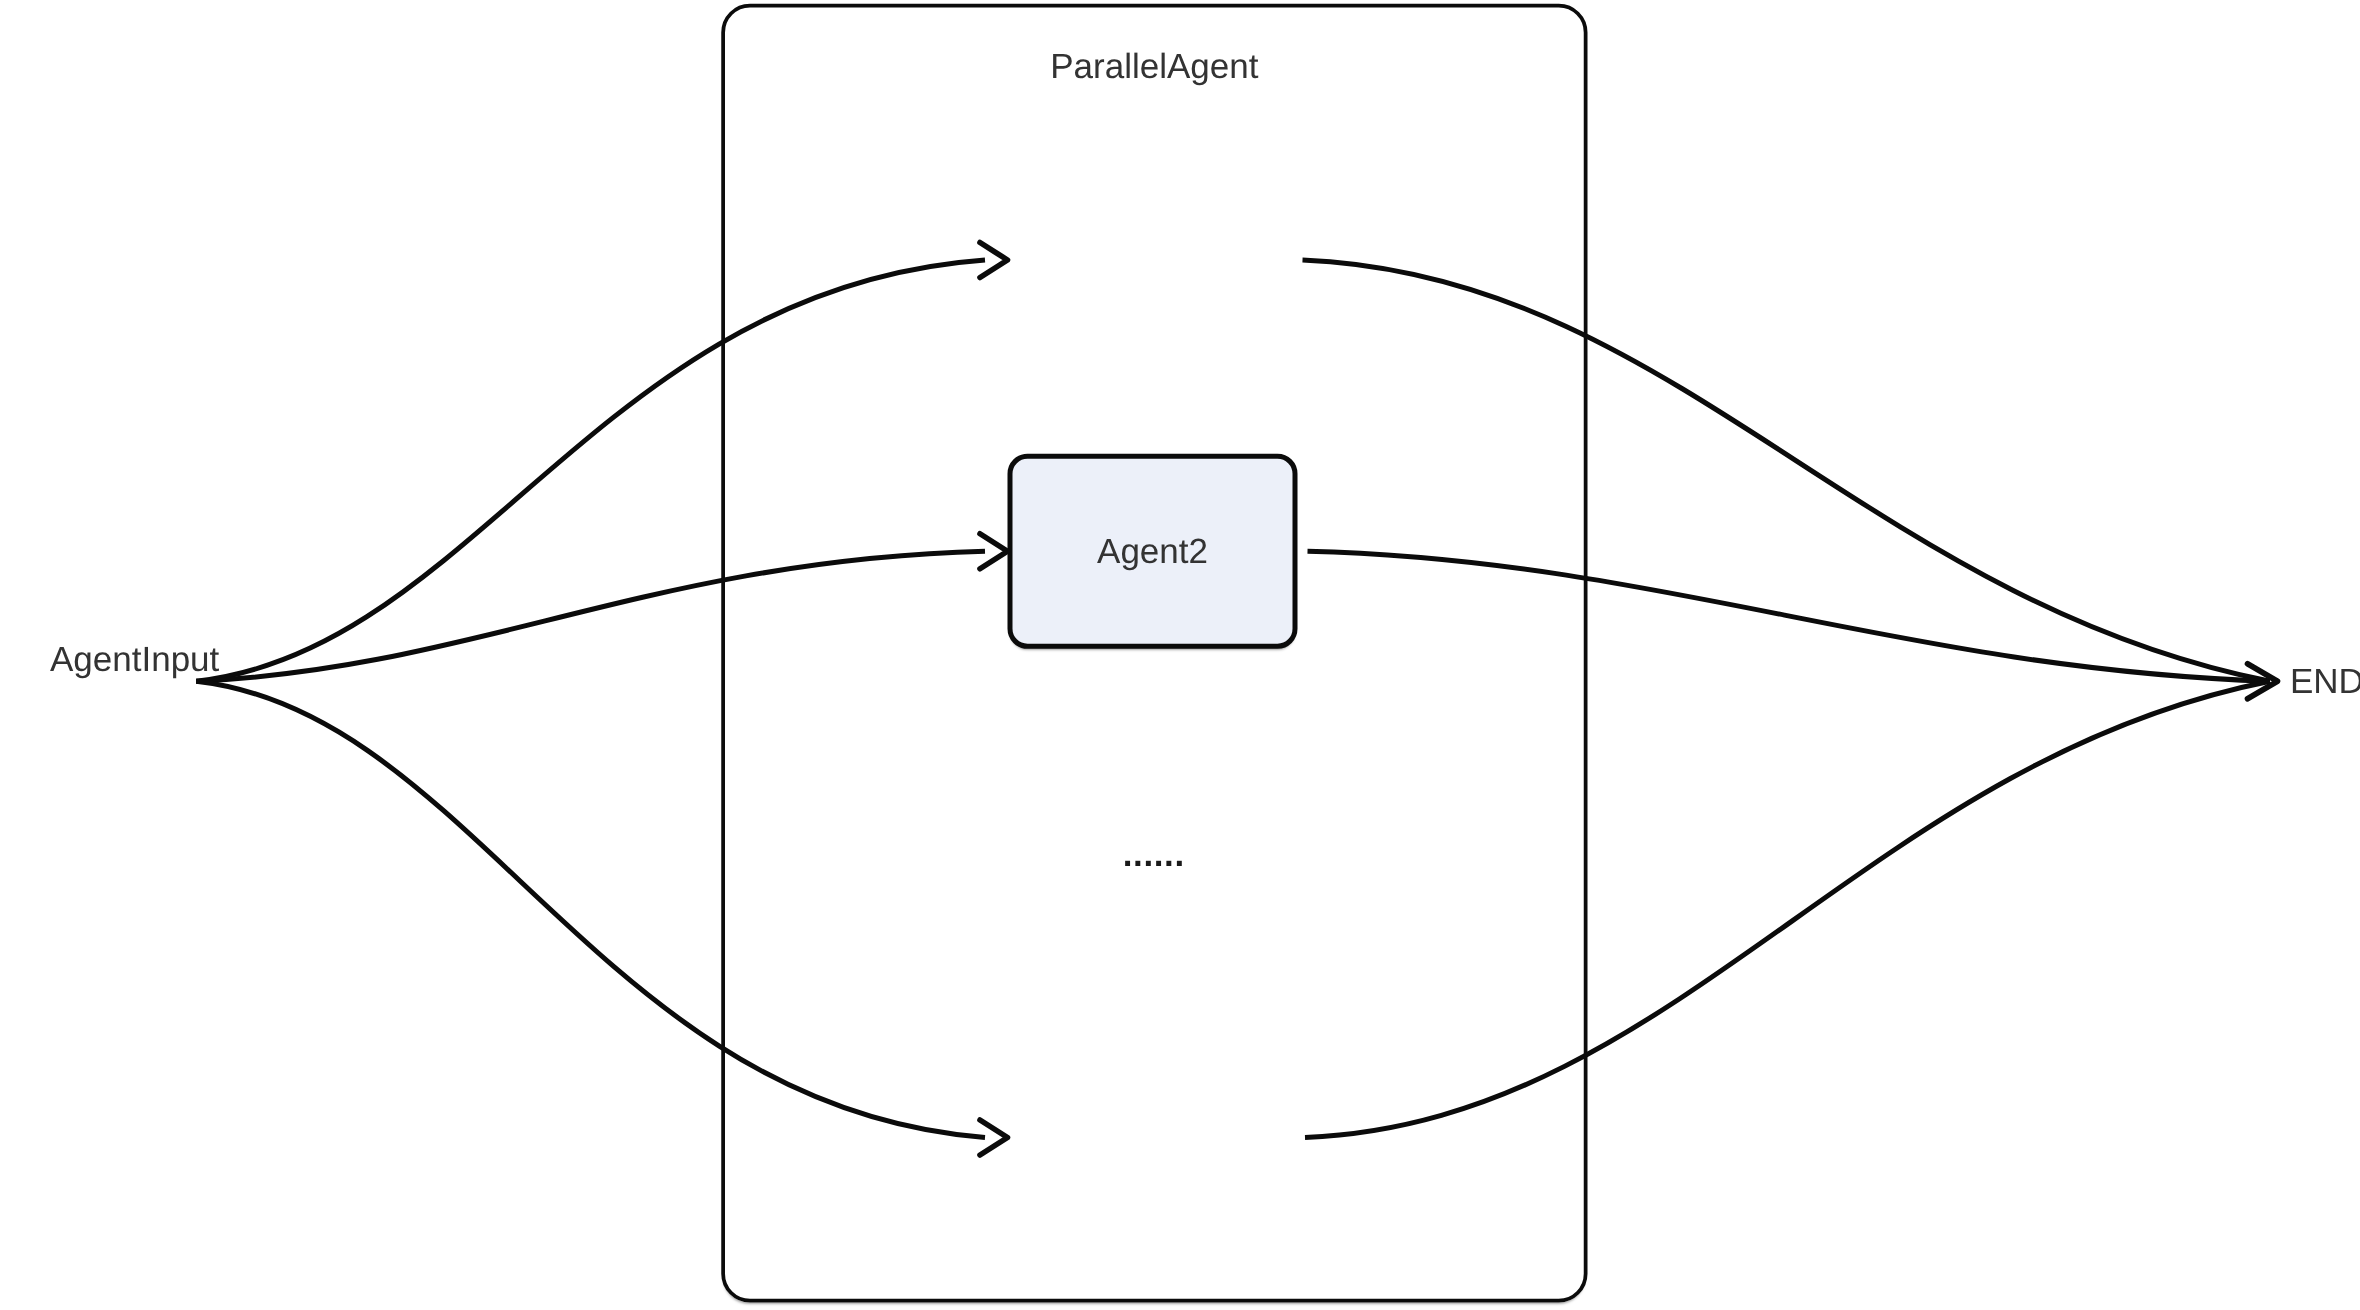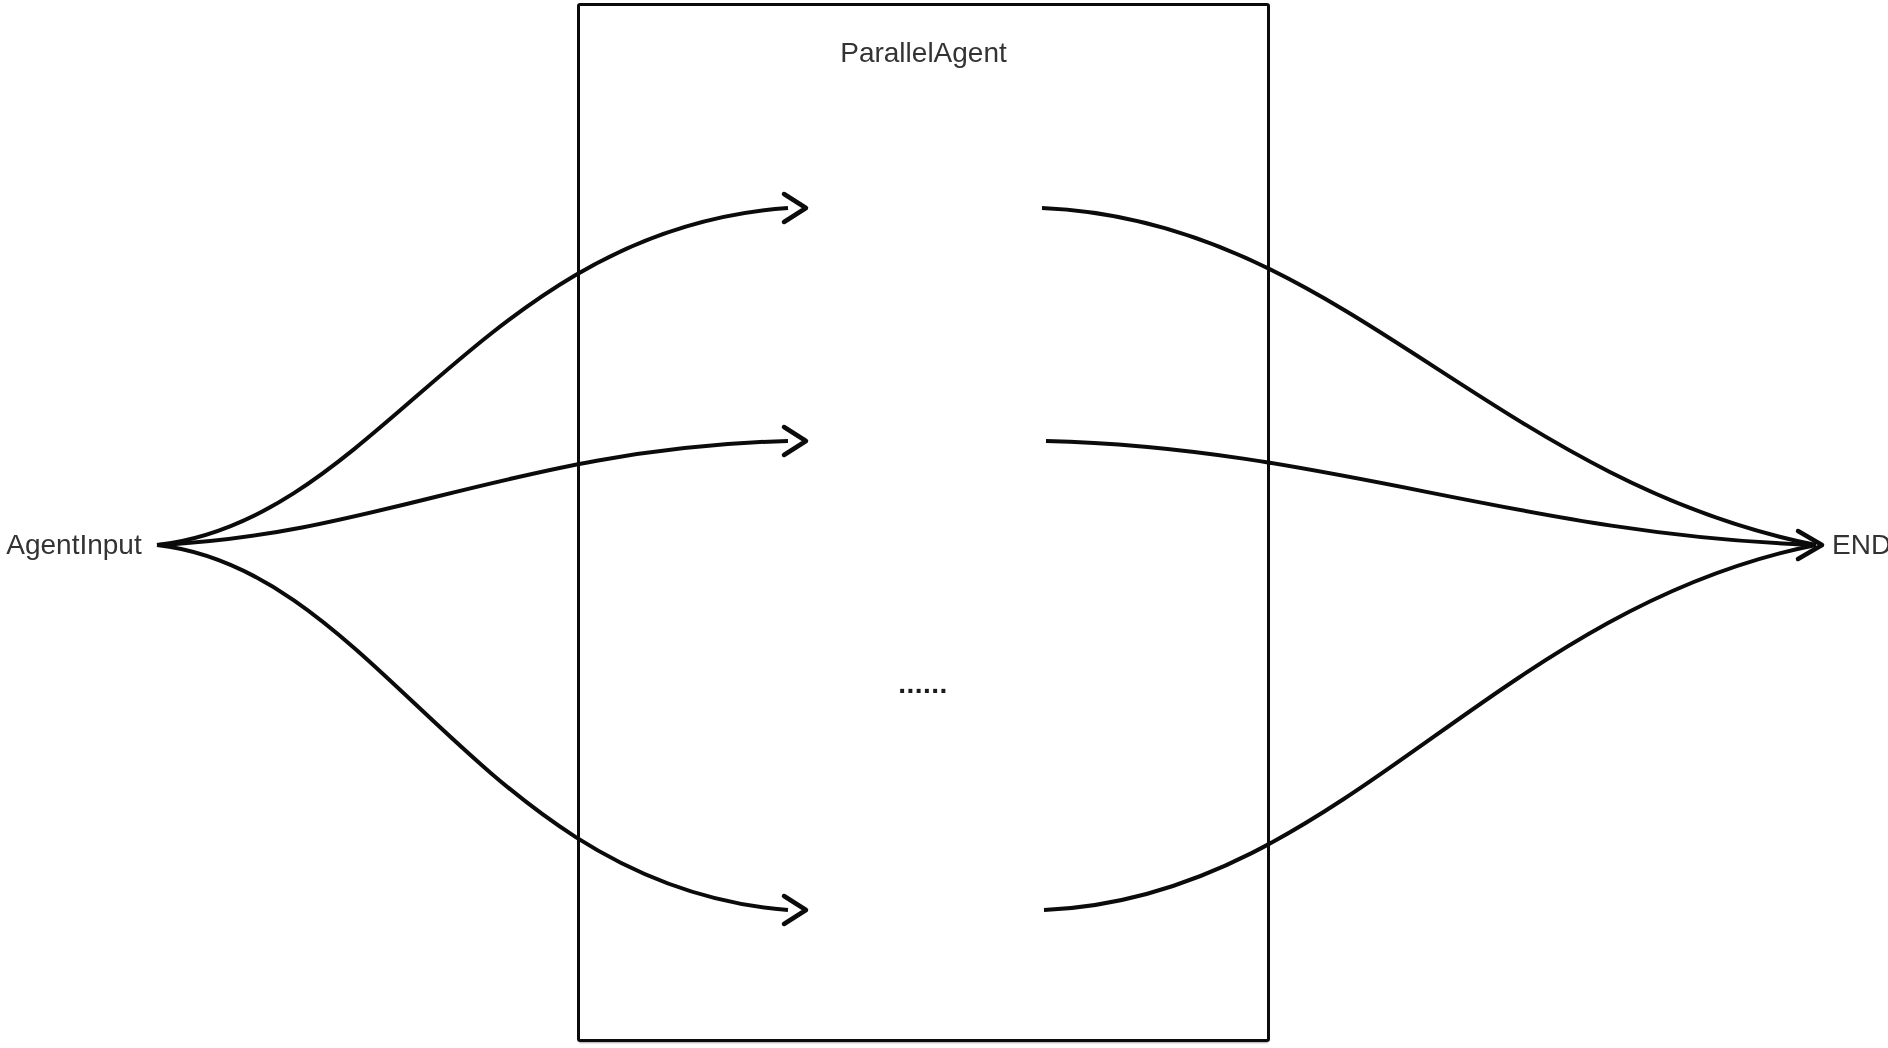--- a/index.html
+++ b/index.html
@@ -17,21 +17,21 @@
     background: var(--bg);
     font-family: "Liberation Sans", sans-serif;
     color: var(--text);
     overflow: hidden;
   }
   .subgraph {
     position: absolute;
     left: 577px; top: 3px;
     width: 693px; height: 1039px;
     border: 3.5px solid var(--stroke);
-    border-radius: 3px;
+    border-radius: 23px;
     background: transparent;
     box-shadow: 0 3px 2px -2px rgba(0,0,0,0.35);
   }
   .subgraph-title {
     position: absolute;
     top: 30px; left: 0; right: 0;
     text-align: center;
     font-size: 28px;
     line-height: 34px;
     color: var(--text);
@@ -66,21 +66,21 @@
     letter-spacing: 0.5px;
     color: #1a1a1a;
   }
   .endpoint-label {
     position: absolute;
     font-size: 28px;
     line-height: 34px;
     color: var(--text);
     white-space: nowrap;
   }
-  #label-agentinput { left: 0px; top: 528px; width: 148px; text-align: center; }
+  #label-agentinput { left: 0px; top: 511px; width: 148px; text-align: left; padding-left: 40px; }
   #label-end { left: 1832px; top: 528px; }
   .edges-layer {
     position: absolute;
     left: 0; top: 0;
     width: 1888px; height: 1048px;
     pointer-events: none;
   }
   .edge {
     fill: none;
     stroke: var(--stroke);
@@ -96,20 +96,23 @@
 </style>
 </head>
 <body>
 
 <div class="stage">
 
   <div class="subgraph">
     <div class="subgraph-title">ParallelAgent</div>
   </div>
 
+  <div class="node" id="node-agent2">
+    <span class="node-label">Agent2</span>
+  </div>
 
   <div class="ellipsis">......</div>
 
   <svg class="edges-layer" width="1888" height="1048" viewBox="0 0 1888 1048" aria-hidden="true">
 
     <path class="edge" d="M 157 545 C 380 520 480 230 788 208"></path>
     <path class="edge" d="M 157 545 C 380 535 520 448 788 441"></path>
     <path class="edge" d="M 157 545 C 380 570 480 886 788 910"></path>
 
     <path class="edge" d="M 1042 208 C 1340 220 1490 480 1816 545"></path>

